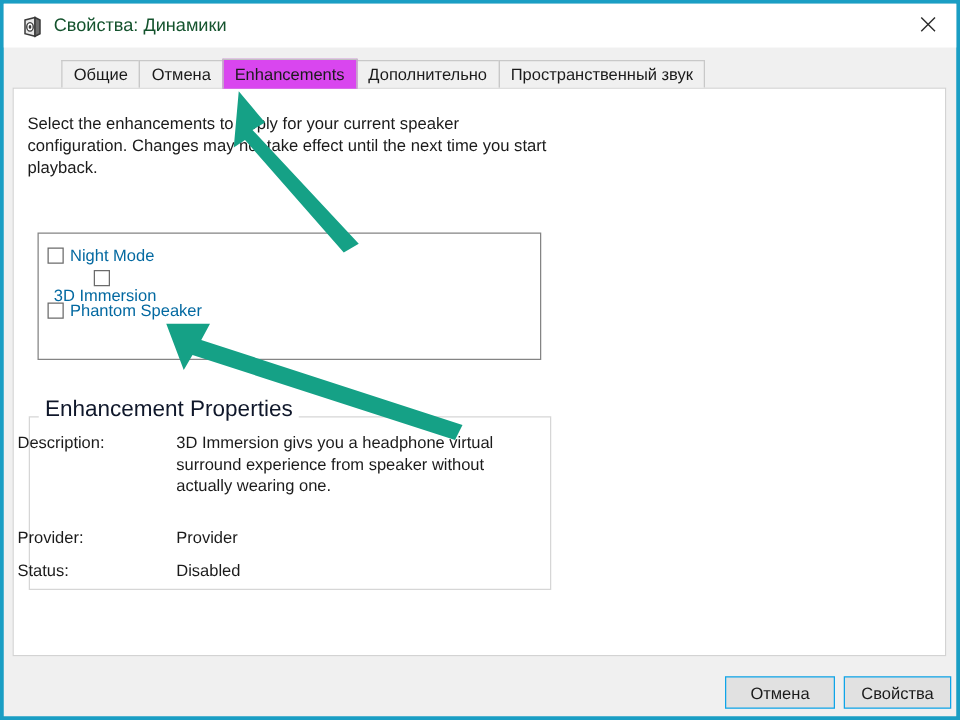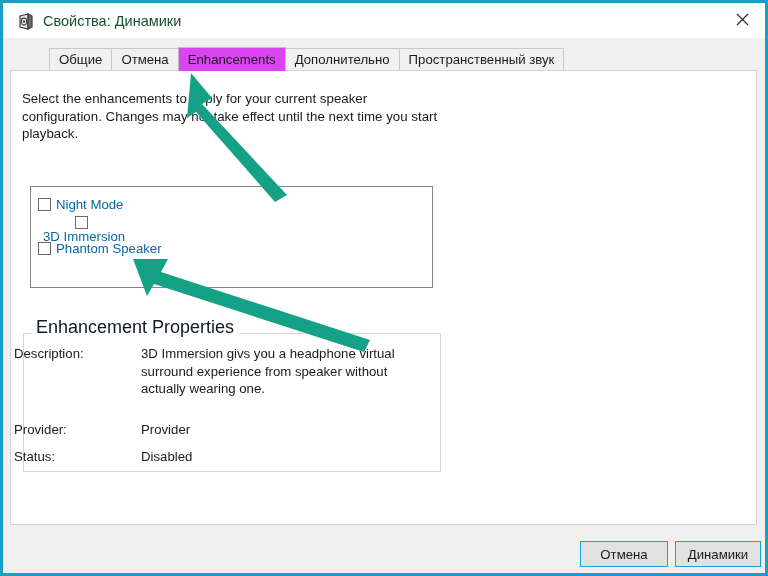--- a/index.html
+++ b/index.html
@@ -296,21 +296,21 @@
   <div class="prop-label row-desc-label">Description:</div>
   <div class="prop-value row-desc-value">3D Immersion givs you a headphone virtual surround experience from speaker without actually wearing one.</div>
 
   <div class="prop-label row-prov-label">Provider:</div>
   <div class="prop-value row-prov-value">Provider</div>
 
   <div class="prop-label row-stat-label">Status:</div>
   <div class="prop-value row-stat-value">Disabled</div>
 
   <div class="btn btn-cancel">Отмена</div>
-  <div class="btn btn-apply">Динамики</div>
+  <div class="btn btn-apply">Свойства</div>
 
   <svg class="arrow-layer" viewBox="0 0 768 576">
     <g>
       <path d="M191 73 L212 98 L202 104 L287 195 L275 202 L196 112 L187 118 Z" fill="#15a186"></path>
     </g>
     <g>
       <path d="M133 259 L168 259 L161 272 L370 340 L364 352 L154 284 L147 296 Z" fill="#15a186"></path>
     </g>
   </svg>
 

